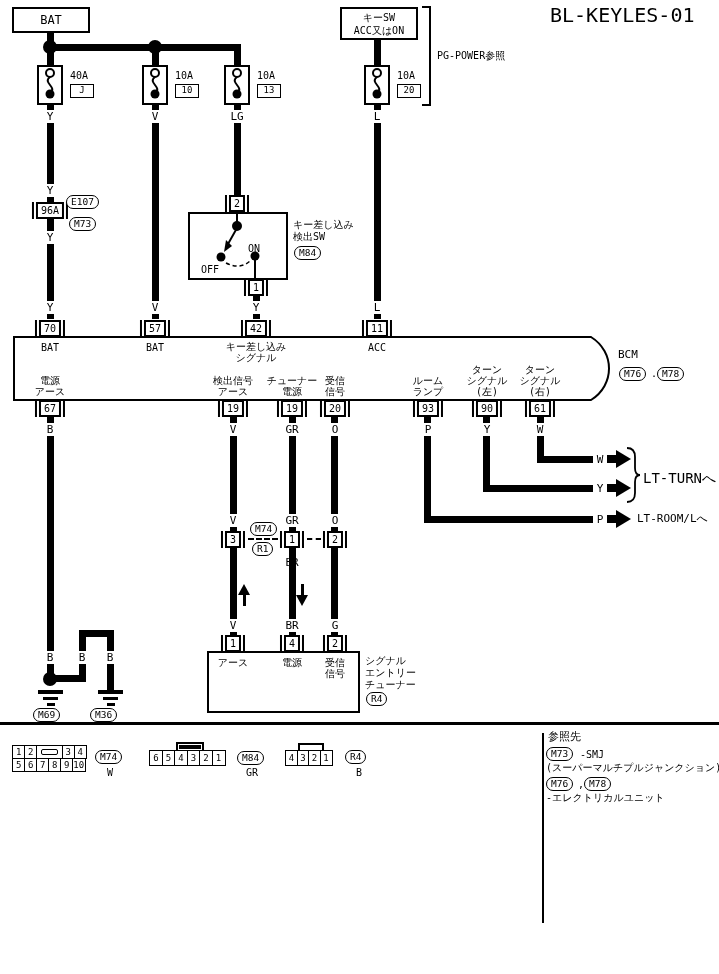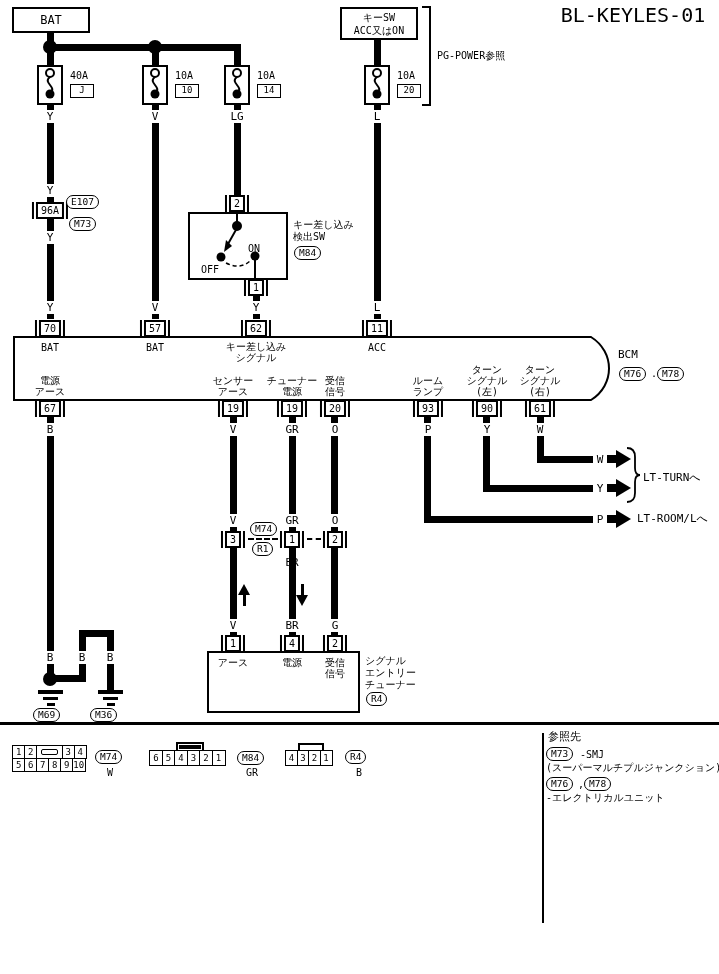--- a/index.html
+++ b/index.html
@@ -50,21 +50,21 @@
   .cell.wide i { display:block; width:17px; height:6px; border:1.5px solid #000; border-radius:2px; margin:3px auto 0; }
   .tab { position:absolute; border:2px solid #000; background:#fff; padding:1px; }
   .tab i { display:block; width:100%; height:100%; background:#000; }
   .rule { position:absolute; background:#000; }
 </style>
 </head>
 <body>
 
 <div class="canvas">
 
-  <div class="abs big" style="left:550px;top:3px;width:166px;text-align:center;">BL-KEYLES-01</div>
+  <div class="abs big" style="left:550px;top:3px;width:166px;text-align:left;">BL-KEYLES-01</div>
 
   <div class="box" style="left:12px;top:7px;width:78px;height:26px;text-align:center;font:12px/22px 'DejaVu Sans Mono',monospace;">
     <span>BAT</span>
   </div>
   <div class="box" style="left:340px;top:7px;width:78px;height:33px;text-align:center;font:10px/13px 'DejaVu Sans Mono',monospace;padding-top:2px;">
     <div>キーSW</div>
     <div>ACC又はON</div>
   </div>
 
   <div class="abs" style="left:422px;top:6px;width:9px;height:100px;border-top:2px solid #000;border-right:2px solid #000;border-bottom:2px solid #000;"></div>
@@ -109,21 +109,21 @@
       <circle cx="13" cy="8" r="4" fill="#fff" stroke="#000" stroke-width="2"></circle>
       <path d="M13 12 C5 18,21 22,13 28" fill="none" stroke="#000" stroke-width="2"></path>
       <circle cx="13" cy="29" r="4.5" fill="#000"></circle>
     </svg>
   </div>
   <div class="txt" style="left:70px;top:70px;">40A</div>
   <div class="sq" style="left:70px;top:84px;width:24px;height:14px;">J</div>
   <div class="txt" style="left:175px;top:70px;">10A</div>
   <div class="sq" style="left:175px;top:84px;width:24px;height:14px;">10</div>
   <div class="txt" style="left:257px;top:70px;">10A</div>
-  <div class="sq" style="left:257px;top:84px;width:24px;height:14px;">14</div>
+  <div class="sq" style="left:257px;top:84px;width:24px;height:14px;">13</div>
   <div class="txt" style="left:397px;top:70px;">10A</div>
   <div class="sq" style="left:397px;top:84px;width:24px;height:14px;">20</div>
 
   <i class="wv" style="left:47px;top:105px;height:214px;"></i>
   <i class="wv" style="left:152px;top:105px;height:214px;"></i>
   <i class="wv" style="left:234px;top:105px;height:90px;"></i>
   <i class="wv" style="left:374px;top:105px;height:214px;"></i>
 
   <div class="lbl" style="left:50px;top:110px;">Y</div>
   <div class="lbl" style="left:155px;top:110px;">V</div>
@@ -186,38 +186,38 @@
       <span class="n">70</span>
       <i class="b"></i>
   </div>
   <div class="pin" style="left:155px;top:320px;">
     <i class="b"></i>
       <span class="n">57</span>
       <i class="b"></i>
   </div>
   <div class="pin" style="left:256px;top:320px;">
     <i class="b"></i>
-      <span class="n">62</span>
+      <span class="n">42</span>
       <i class="b"></i>
   </div>
   <div class="pin" style="left:377px;top:320px;">
     <i class="b"></i>
       <span class="n">11</span>
       <i class="b"></i>
   </div>
 
   <div class="ctxt" style="left:50px;top:342px;">BAT</div>
   <div class="ctxt" style="left:155px;top:342px;">BAT</div>
   <div class="ctxt" style="left:256px;top:341px;">キー差し込み</div>
   <div class="ctxt" style="left:256px;top:352px;">シグナル</div>
   <div class="ctxt" style="left:377px;top:342px;">ACC</div>
 
   <div class="ctxt" style="left:50px;top:375px;">電源</div>
   <div class="ctxt" style="left:50px;top:386px;">アース</div>
-  <div class="ctxt" style="left:233px;top:375px;">センサー</div>
+  <div class="ctxt" style="left:233px;top:375px;">検出信号</div>
   <div class="ctxt" style="left:233px;top:386px;">アース</div>
   <div class="ctxt" style="left:292px;top:375px;">チューナー</div>
   <div class="ctxt" style="left:292px;top:386px;">電源</div>
   <div class="ctxt" style="left:335px;top:375px;">受信</div>
   <div class="ctxt" style="left:335px;top:386px;">信号</div>
   <div class="ctxt" style="left:428px;top:375px;">ルーム</div>
   <div class="ctxt" style="left:428px;top:386px;">ランプ</div>
   <div class="ctxt" style="left:487px;top:364px;">ターン</div>
   <div class="ctxt" style="left:487px;top:375px;">シグナル</div>
   <div class="ctxt" style="left:487px;top:386px;">(左)</div>
@@ -298,21 +298,21 @@
   <div class="lbl" style="left:600px;top:513px;">P</div>
   <div class="opar" style="left:607px;top:510px;">
       <i class="abar"></i>
       <i class="atri"></i>
     </div>
   <div class="abs" style="left:626px;top:447px;">
     <svg width="16" height="56">
       <path d="M1,1 Q9,1 9,10 V21 Q9,28 14,28 Q9,28 9,35 V46 Q9,55 1,55" fill="none" stroke="#000" stroke-width="1.8"></path>
     </svg>
   </div>
-  <div class="txt" style="left:643px;top:472px;font-size:11px;">LT-TURNへ</div>
+  <div class="txt" style="left:643px;top:472px;font-size:14px;">LT-TURNへ</div>
   <div class="txt" style="left:637px;top:513px;font-size:11px;">LT-ROOM/Lへ</div>
 
   <div class="lbl" style="left:233px;top:514px;">V</div>
   <div class="lbl" style="left:292px;top:514px;">GR</div>
   <div class="lbl" style="left:335px;top:514px;">O</div>
   <i class="dash" style="left:248px;top:538px;width:30px;"></i>
   <i class="dash" style="left:307px;top:538px;width:14px;"></i>
   <div class="pin" style="left:233px;top:531px;">
     <i class="b"></i>
       <span class="n">3</span>

